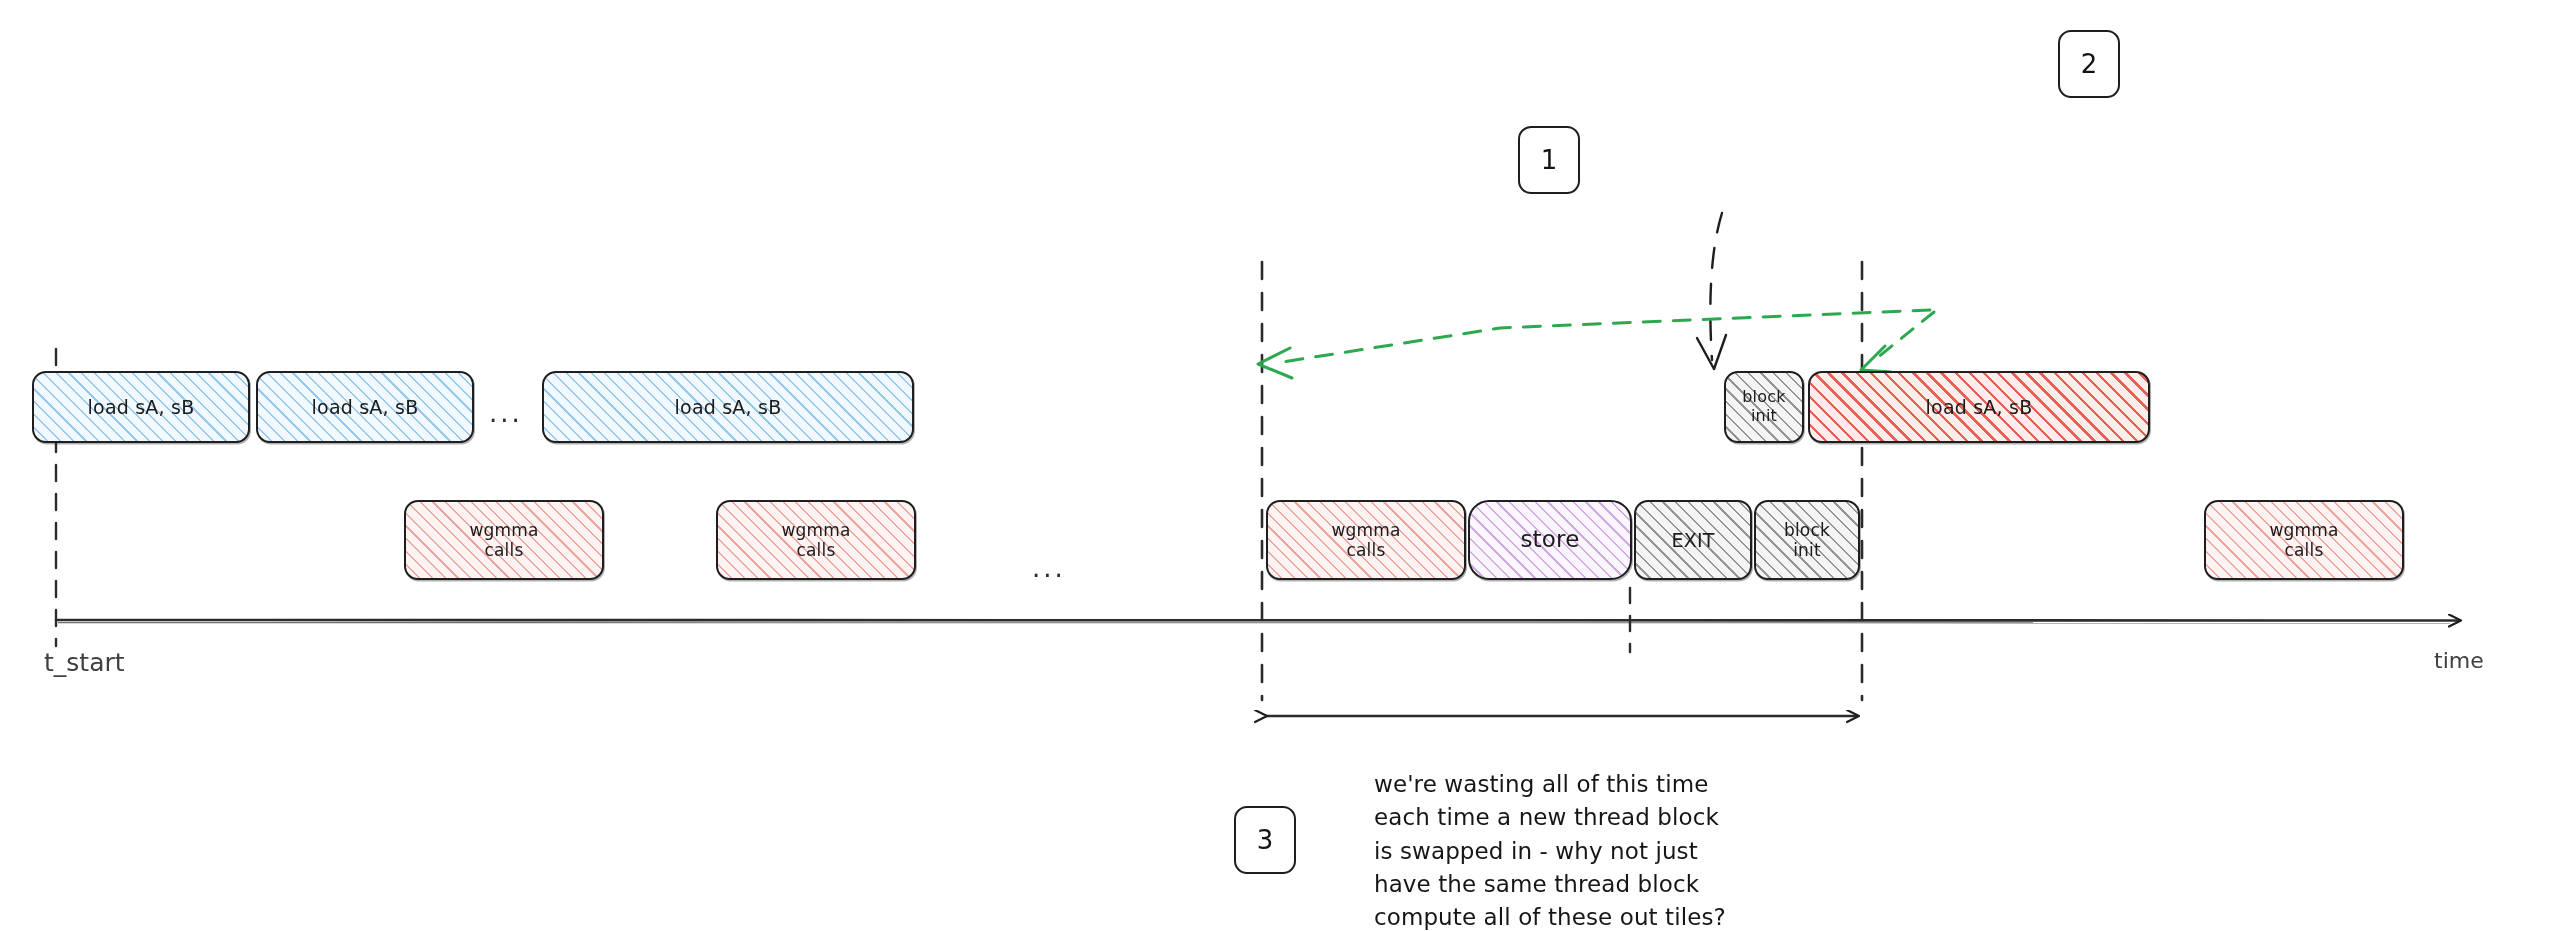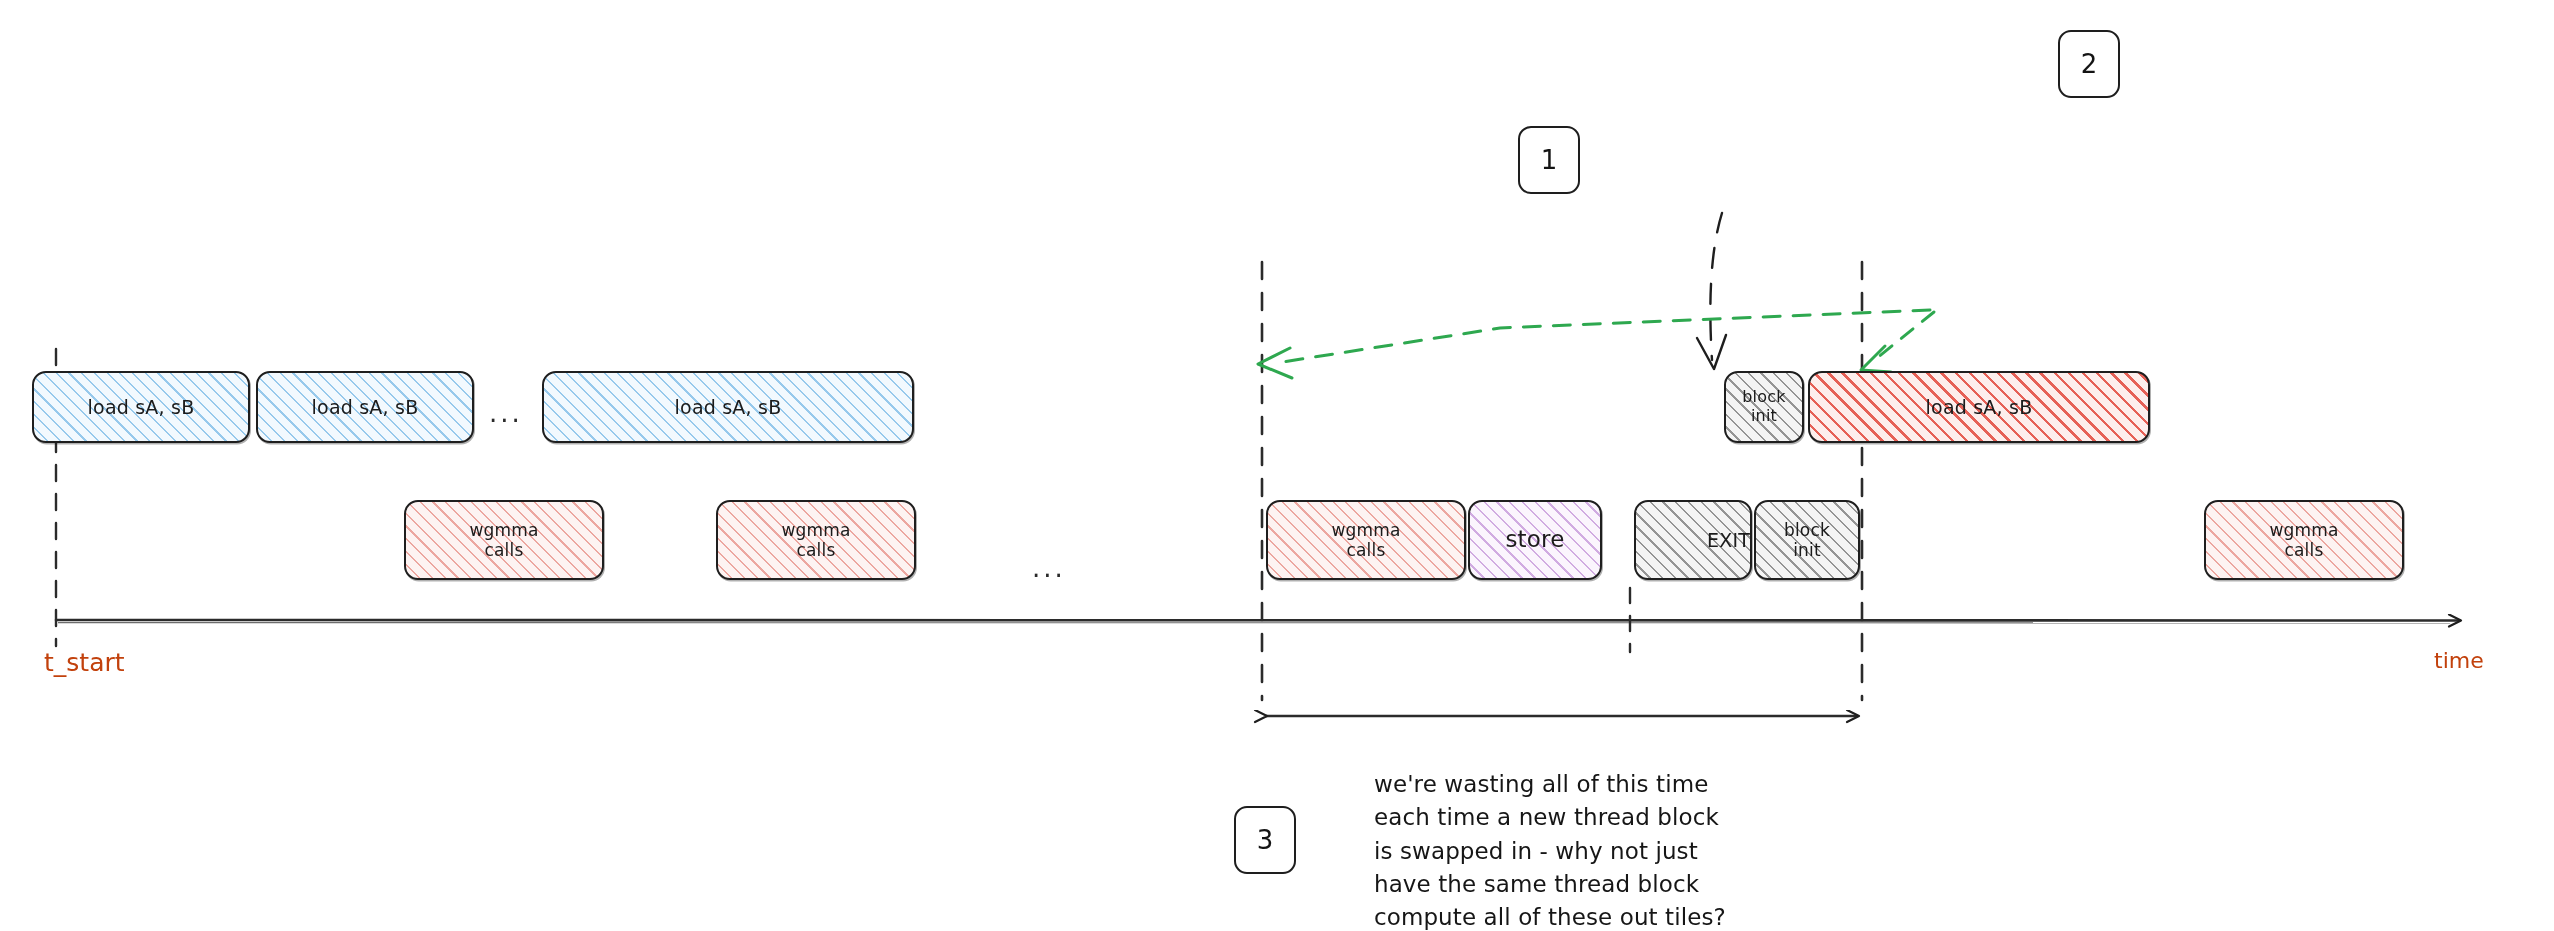--- a/index.html
+++ b/index.html
@@ -54,21 +54,21 @@
         rgba(178,118,205,.58) 0px, rgba(178,118,205,.58) 1.7px,
         rgba(178,118,205,0) 1.7px, rgba(178,118,205,0) 9px);
   }
 
   
   .ellipsis{
     position:absolute;color:#2a2a2a;font-size:26px;letter-spacing:3px;
     font-family:"DejaVu Sans", sans-serif;
   }
   .axis-label{
-    position:absolute;color:#c2410c;
+    position:absolute;color:#404040;
     font-family:"DejaVu Sans", sans-serif;
     text-align:center;
   }
   .note{
     position:absolute;color:#161616;
     font-family:"DejaVu Sans", sans-serif;
     font-size:23px;line-height:1.45;white-space:pre-line;letter-spacing:.1px;
   }
   .badge{
     position:absolute;box-sizing:border-box;
@@ -169,25 +169,25 @@
 calls</span>
   </div>
 
   <div class="ellipsis" style="left:1032px;top:553px;">...</div>
 
   <div class="box fill-red" style="left:1266px;top:500px;width:200px;height:80px;font-size:17px;">
     <span class="lbl">wgmma
 calls</span>
   </div>
 
-  <div class="box fill-purple" style="left:1468px;top:500px;width:134px;height:80px;font-size:23px;">
+  <div class="box fill-purple" style="left:1468px;top:500px;width:164px;height:80px;font-size:23px;border-radius:21px;">
     <span class="lbl">store</span>
   </div>
 
-  <div class="box fill-grey" style="left:1634px;top:500px;width:118px;height:80px;font-size:19px;justify-content:flex-end;">
+  <div class="box fill-grey" style="left:1634px;top:500px;width:118px;height:80px;font-size:19px;">
     <span class="lbl">EXIT</span>
   </div>
 
   <div class="box fill-grey" style="left:1754px;top:500px;width:106px;height:80px;font-size:17px;">
     <span class="lbl">block
 init</span>
   </div>
 
   <div class="box fill-red" style="left:2204px;top:500px;width:200px;height:80px;font-size:17px;">
     <span class="lbl">wgmma

